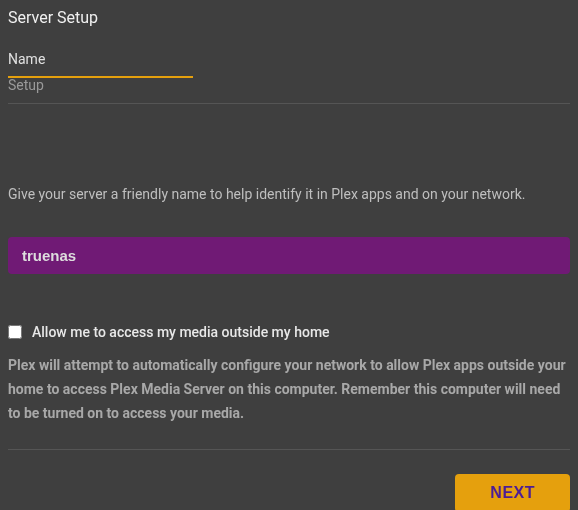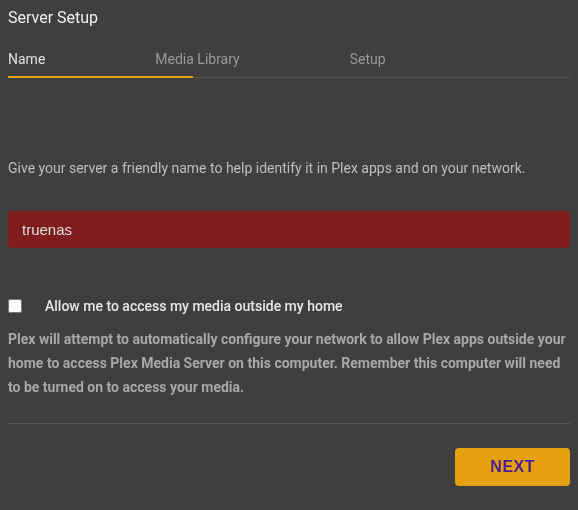--- a/index.html
+++ b/index.html
@@ -19,20 +19,21 @@
     .title {
       font-size: 16px;
       font-weight: 400;
       color: #f0f0f0;
       margin-bottom: 24px;
     }
     .tabs {
       display: flex;
       border-bottom: 1px solid #555;
       margin-bottom: 80px;
+      flex-direction: column;
     }
     .tab {
       padding: 0 0 10px 0;
       margin-right: 110px;
       font-size: 14px;
       color: #999;
       cursor: pointer;
       position: relative;
     }
     .tab.active {
@@ -48,34 +49,34 @@
       background-color: #e5a00d;
     }
     .description {
       font-size: 14px;
       color: #bfbfbf;
       margin-bottom: 32px;
       line-height: 1.5;
     }
     .text-input {
       width: 100%;
-      background-color: #7f1d1d;
+      background-color: #701a75;
       border: none;
       border-radius: 4px;
       padding: 10px 14px;
       font-size: 15px;
       color: #ddd;
       outline: none;
       margin-bottom: 50px;
+      font-weight: bold;
     }
     .checkbox-row {
       display: flex;
       align-items: center;
       margin-bottom: 14px;
-      gap: 13px;
     }
     .checkbox-row input[type="checkbox"] {
       width: 14px;
       height: 14px;
       margin-right: 10px;
       cursor: pointer;
     }
     .checkbox-label {
       font-size: 14px;
       color: #e8e8e8;
@@ -111,21 +112,20 @@
   </style>
 </head>
 <body>
 
 
 
 <h1 class="title">Server Setup</h1>
 
 <div class="tabs">
   <div class="tab active">Name</div>
-  <div class="tab">Media Library</div>
   <div class="tab">Setup</div>
 </div>
 
 <p class="description">Give your server a friendly name to help identify it in Plex apps and on your network.</p>
 
 <input type="text" class="text-input" value="truenas" style="">
 
 <div class="checkbox-row">
   <input type="checkbox" style="">
   <label class="checkbox-label">Allow me to access my media outside my home</label>

